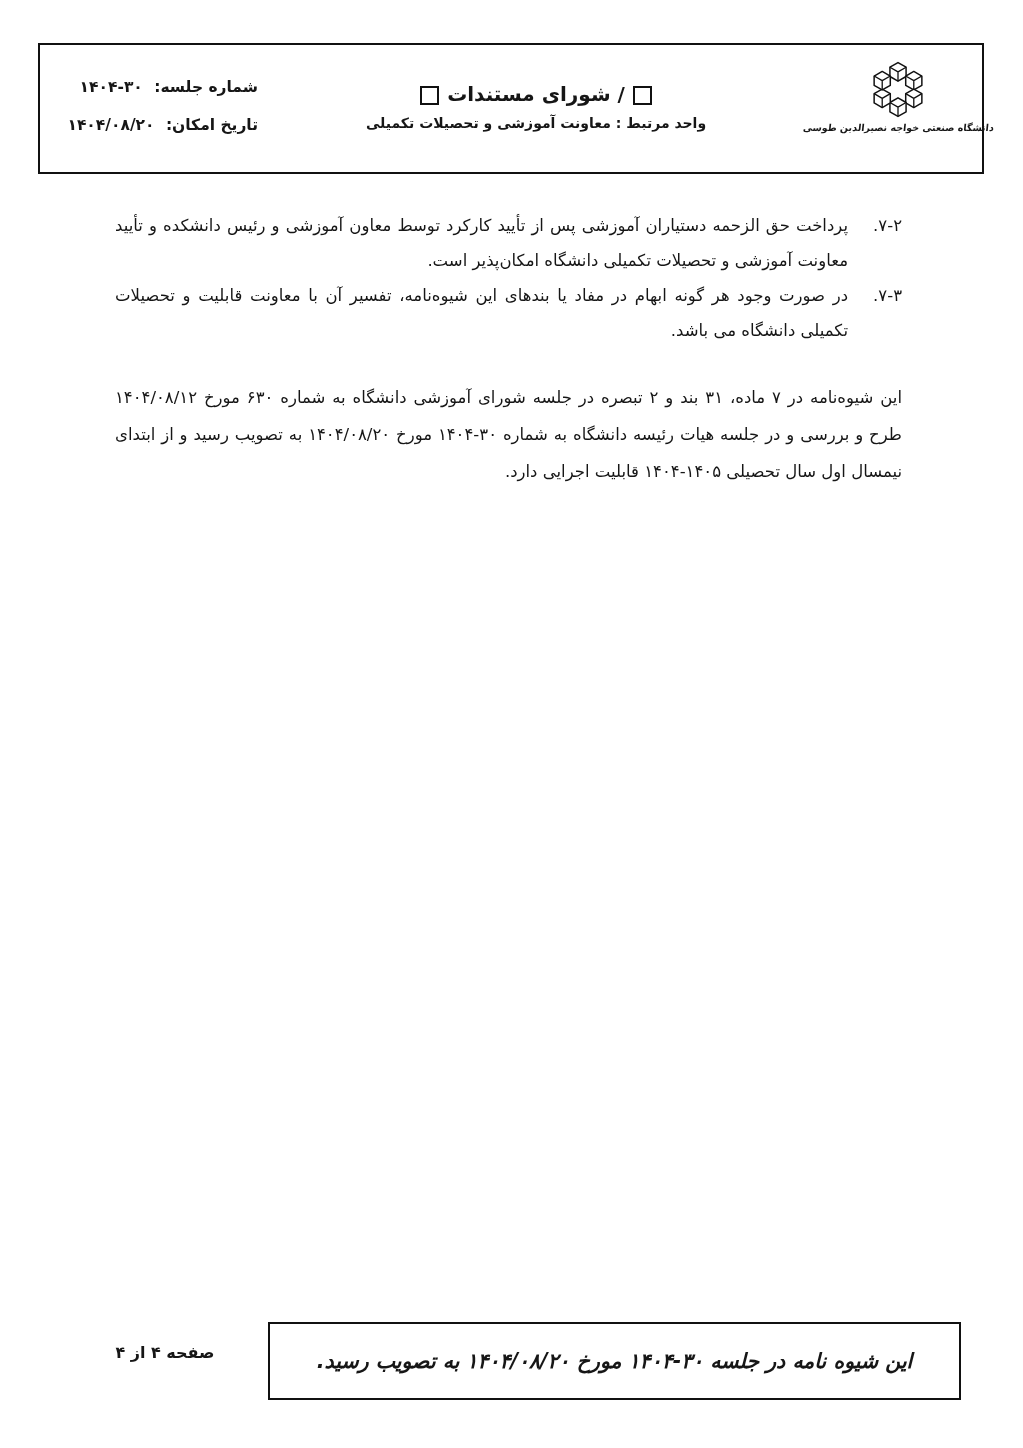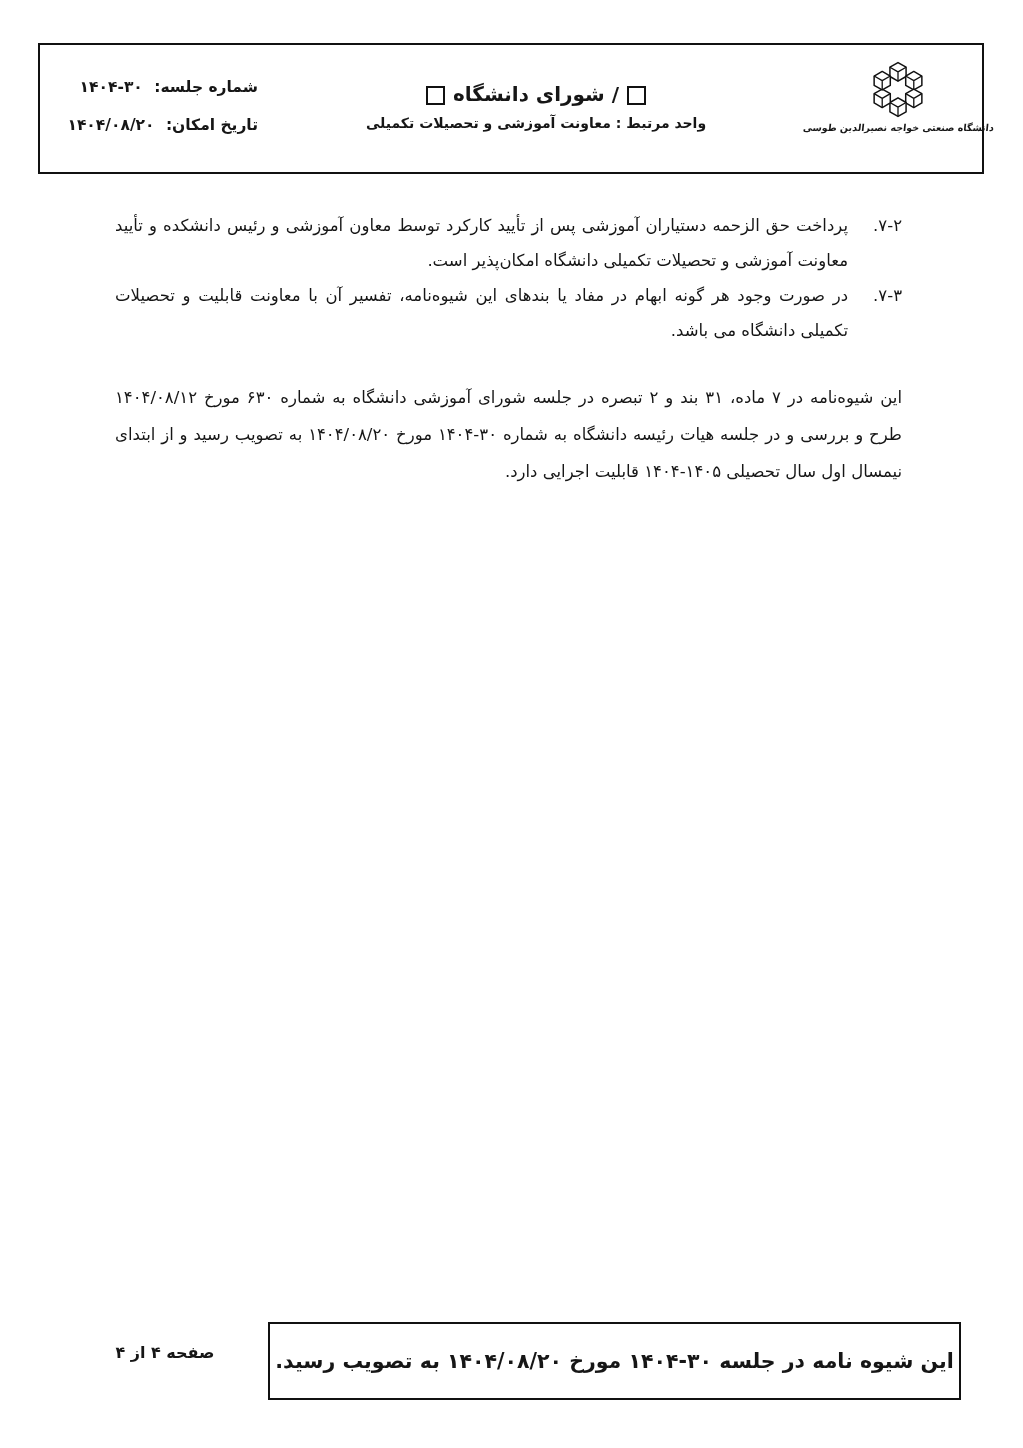--- a/index.html
+++ b/index.html
@@ -62,21 +62,21 @@
   }
   .closing-paragraph{
     margin-top:31px;text-align:justify;line-height:37px;
   }
   
   .footer-box{
     position:absolute;left:268px;top:1322px;width:689px;height:74px;
     border:2.5px solid #111;
     display:flex;align-items:center;justify-content:center;
   }
-  .footer-text{font-size:20.5px;font-weight:bold;white-space:nowrap;}
+  .footer-text{font-size:20.5px;font-weight:bold;white-space:nowrap;font-style:italic;}
   .page-number{
     position:absolute;left:110px;top:1343px;width:110px;
     font-size:16px;font-weight:bold;text-align:center;white-space:nowrap;
   }
   svg .cube{fill:#ffffff;stroke:#111;stroke-width:1.6;stroke-linejoin:round;}
   svg .edge{fill:none;stroke:#111;stroke-width:1.4;}
 </style>
 </head>
 <body>
 
@@ -113,21 +113,21 @@
             <path class="edge" d="M0,0 L-8.7,-5 M0,0 L8.7,-5 M0,0 L0,10"></path>
           </g>
         </g>
       </svg>
       <div class="logo-caption">دانشگاه صنعتی خواجه نصیرالدین طوسی</div>
     </div>
 
     <div class="title-block">
       <div class="title-line1">
         <span class="checkbox"></span>
-        <span>/ شورای دانشگاه</span>
+        <span>/ شورای مستندات</span>
         <span class="checkbox"></span>
       </div>
       <div class="title-line2">واحد مرتبط : معاونت آموزشی و تحصیلات تکمیلی</div>
     </div>
 
     <div class="session-block">
       <div class="session-line">
         <span>شماره جلسه:</span>
         <span class="val">۳۰-۱۴۰۴</span>
       </div>

